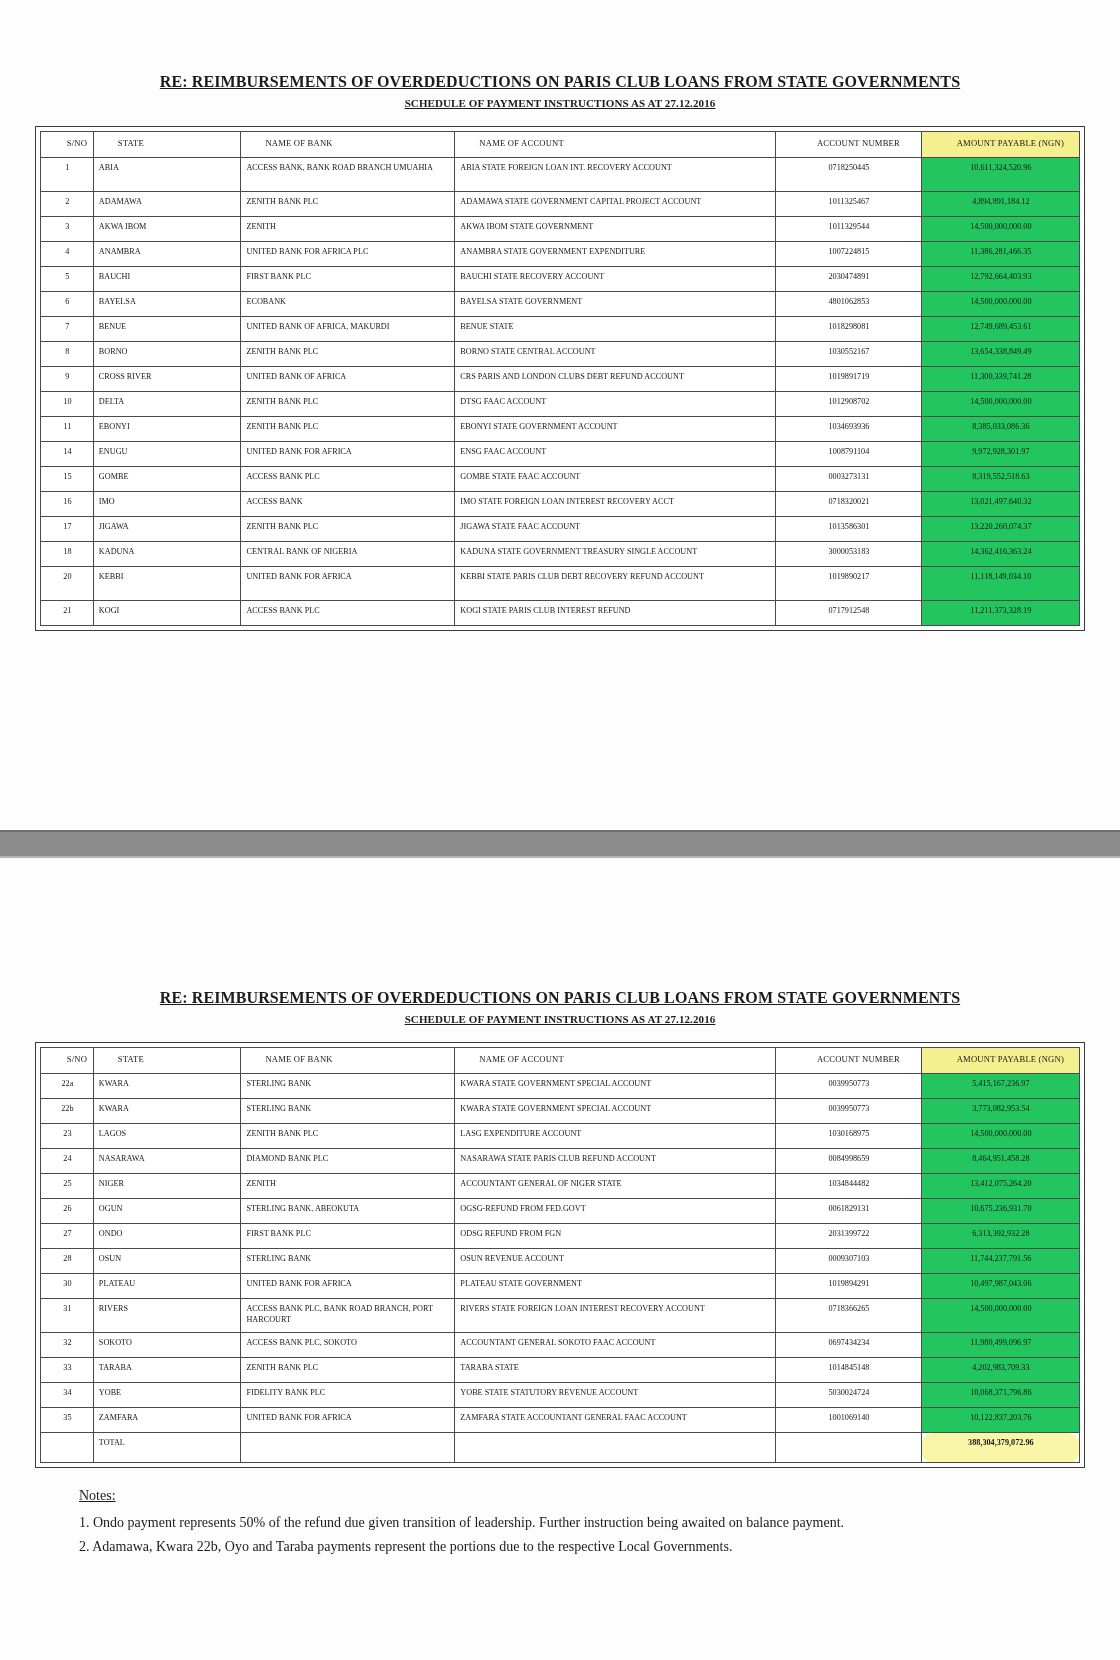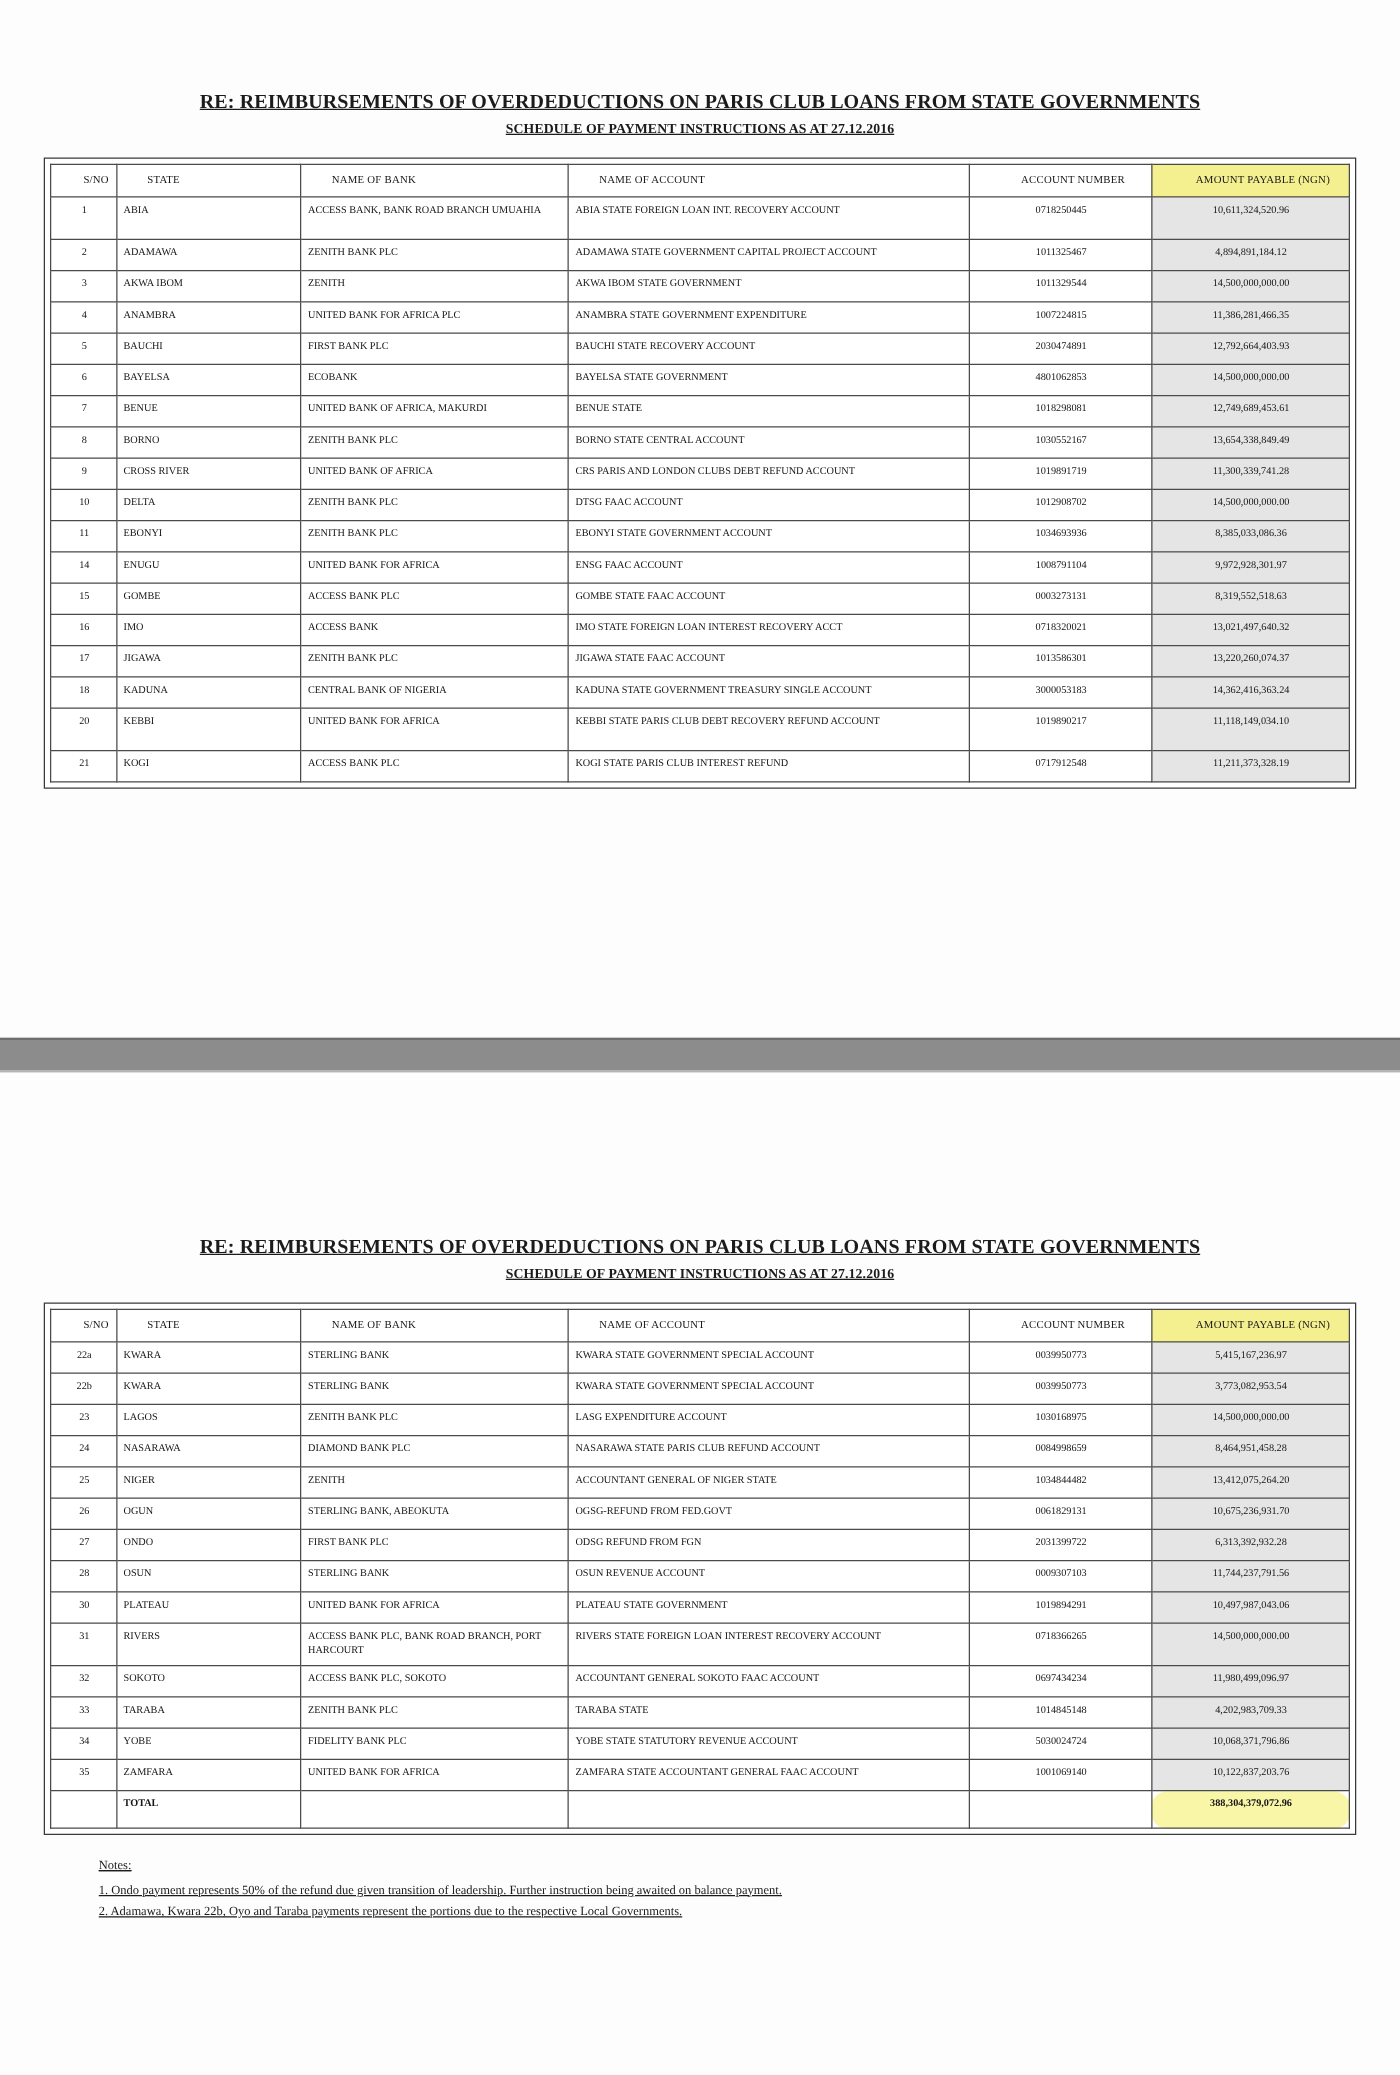--- a/index.html
+++ b/index.html
@@ -69,34 +69,33 @@
     padding-left:24px;
   }
   .c-sno   { width:42px;  text-align:center !important; }
   .c-state { width:138px; }
   .c-bank  { width:200px; }
   .c-acct  { width:300px; }
   .c-num   { width:136px; text-align:center !important; }
   .c-amt   { width:148px; text-align:center !important;
              background:#f7f39a; font-weight:normal; }
   thead .c-amt { background:#f5f08f; font-weight:bold; }
-  td.c-amt { background:#e5e5e5; }
-  tr.total-row td { height:30px; font-weight:bold; }
+  td.c-amt { background:#22c55e; }
+  tr.total-row td { height:30px; font-weight:normal; }
   tr.total-row td.c-amt { font-weight:bold; background:#f9f6a8;border-radius:13px; }
   tbody tr { height:25px; }
   tbody tr.tall { height:34px; }
 
   .notes {
     width:1050px;
     margin:16px auto 0 auto;
     padding-left:44px;
-    font-size:10px;
+    font-size:14px;
     color:#1b1b1b;
     line-height:1.75;
-    text-decoration:underline;
   }
   .notes .notes-head {
     font-weight:normal;
     text-decoration:underline;
     margin-bottom:2px;
   }
   .notes .note-item { display:block; }
 </style>
 </head>
 <body>

